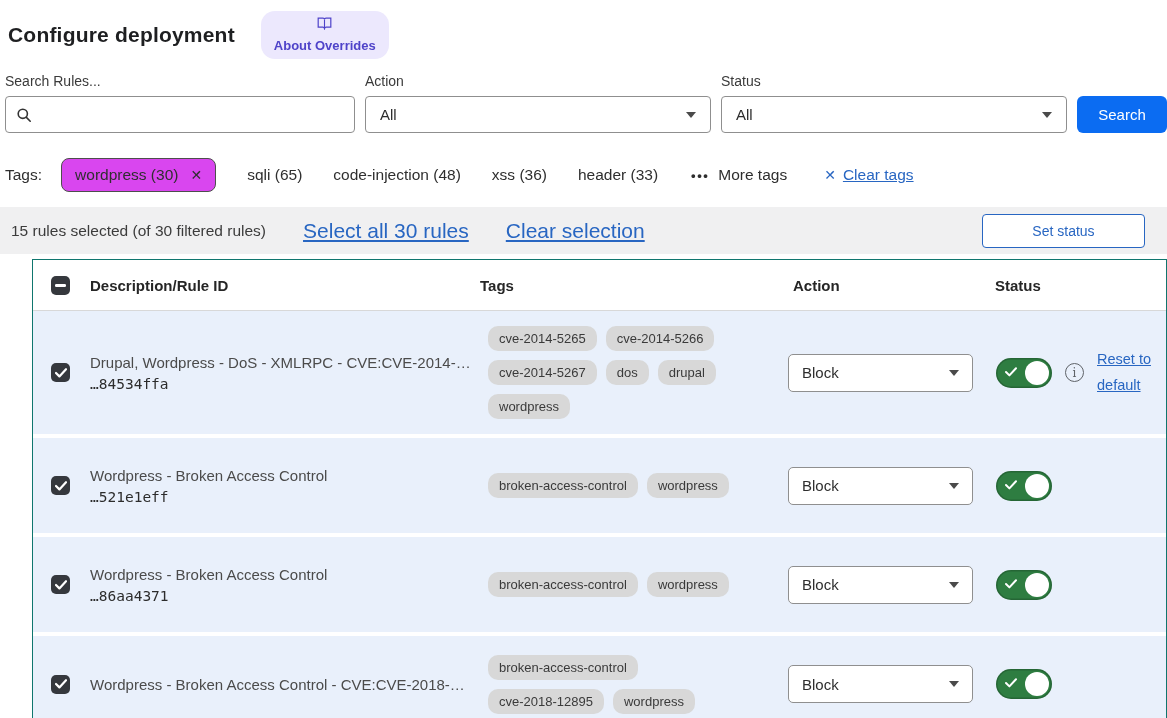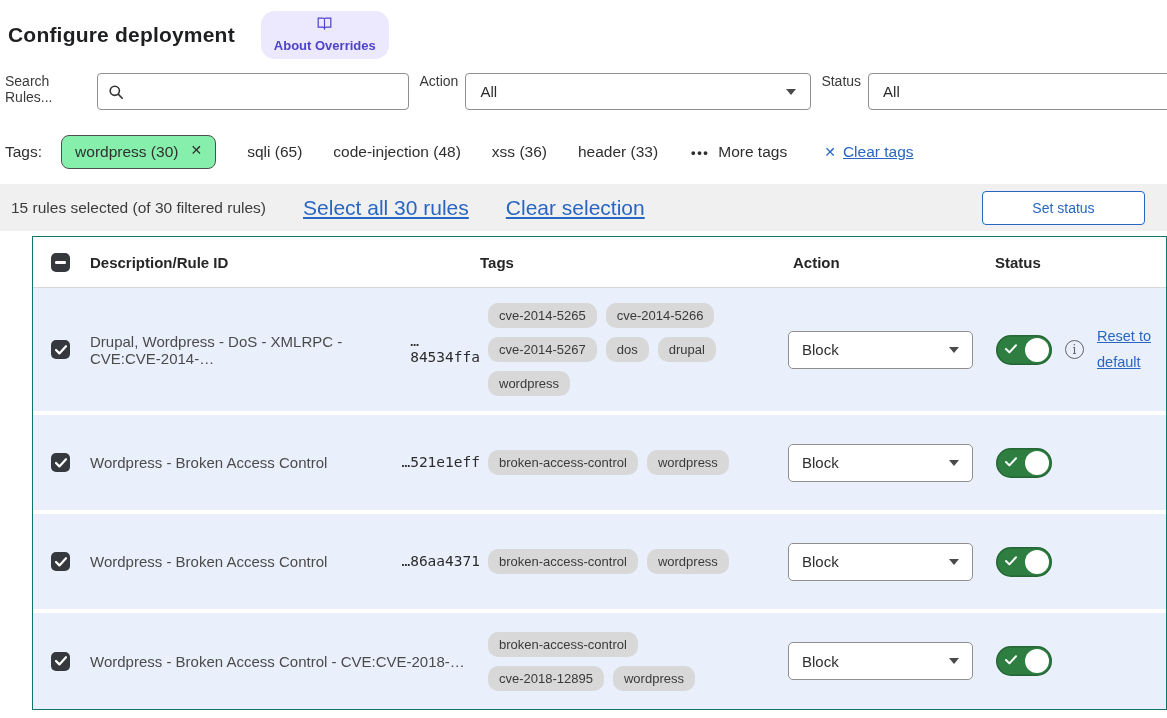--- a/index.html
+++ b/index.html
@@ -14,21 +14,21 @@
   .hdr h1 { margin:0; font-size:21px; font-weight:700; color:#1e1f21; letter-spacing:.2px; }
   .badge {
     display:inline-flex; align-items:center; gap:8px;
     background:var(--badge-bg,#ece8fd); color:var(--badge-text,#4f43c9);
     font-size:13px; font-weight:600; padding:6px 13px; border-radius:14px; cursor:pointer;flex-direction:column;
   }
   .badge svg { display:block; }
 
   
   .filters { display:flex; align-items:flex-end; gap:10px; padding:14px 0 0 5px; }
-  .fgroup { display:flex; flex-direction:row; gap:7px; }
+  .fgroup { display:flex; flex-direction:column; gap:7px; }
   .flabel { font-size:14px; color:#3a3a3a; }
   .control {
     height:37px; border:1px solid #8f8f8f; border-radius:4px; background:#fff;
     display:flex; align-items:center;
   }
   .search-box { width:350px; padding:0 10px; gap:8px; }
   .search-box input {
     border:none; outline:none; flex:1; font-size:15px; height:30px;
     font-family:"Liberation Sans", sans-serif; background:transparent;
   }
@@ -38,22 +38,22 @@
   .btn-search {
     width:90px; height:37px; background:var(--accent-blue,#0b6cf2); color:#fff;
     font-size:15px; border:none; border-radius:6px; cursor:pointer;
     font-family:"Liberation Sans", sans-serif;
   }
 
   
   .tagsbar { display:flex; align-items:center; padding:25px 0 0 5px; font-size:15.5px; color:#2f2f2f; }
   .tags-label { margin-right:19px; }
   .chip-selected {
-    display:inline-flex; align-items:flex-start; gap:12px;
-    border:1.5px solid #4e4e4e; border-radius:8px; padding:7px 13px; cursor:pointer; background:#86efac;
+    display:inline-flex; align-items:center; gap:12px;
+    border:1.5px solid #4e4e4e; border-radius:8px; padding:7px 13px; cursor:pointer; background:#d946ef;
   }
   .x-glyph { font-size:14px; line-height:1; }
   .tag-item { margin-left:31px; cursor:pointer; }
   .more-tags { margin-left:33px; display:inline-flex; align-items:center; gap:9px; cursor:pointer; color:#2e2e2e; }
   .dots { font-weight:700; letter-spacing:1.5px; font-size:13px; }
   .clear-tags { margin-left:37px; display:inline-flex; align-items:center; gap:7px; color:var(--link-blue,#2866c2); cursor:pointer; }
   .clear-tags .lbl { text-decoration:underline; }
 
   
   .selbar {
@@ -80,21 +80,21 @@
 
   .row { background:var(--selected-row-bg,#e9f0fb); }
   .row + .row { margin-top:4px; }
   .r0 { min-height:123px; } .r1, .r2 { min-height:95px; } .r3 { min-height:96px; }
 
   .cb-cell { padding-left:18px; }
   .checkbox {
     width:19px; height:19px; background:var(--checkbox-bg,#35383d); border-radius:5px;
     display:flex; align-items:center; justify-content:center; cursor:pointer;
   }
-  .desc-cell { padding-left:8px; display:flex; flex-direction:row; gap:12px;justify-content:space-between; }
+  .desc-cell { padding-left:8px; display:flex; flex-direction:column; gap:5px; }
   .desc { font-size:15px; color:#4b4b4b; }
   .rid { font-family:"DejaVu Sans Mono", monospace; font-size:14.5px; color:#2c2c2c; }
   .tags-cell { padding-left:8px; display:flex; flex-wrap:wrap; gap:9px; width:270px; }
   .chip {
     background:var(--tag-chip-bg,#d8d8d8); color:#3a3a3a; font-size:13px;
     padding:5px 11px; border-radius:10px; white-space:nowrap;
   }
   .action-cell { padding-left:8px; }
   .row-select {
     width:185px; height:38px; border:1px solid #8f8f8f; border-radius:5px; background:#fff;

